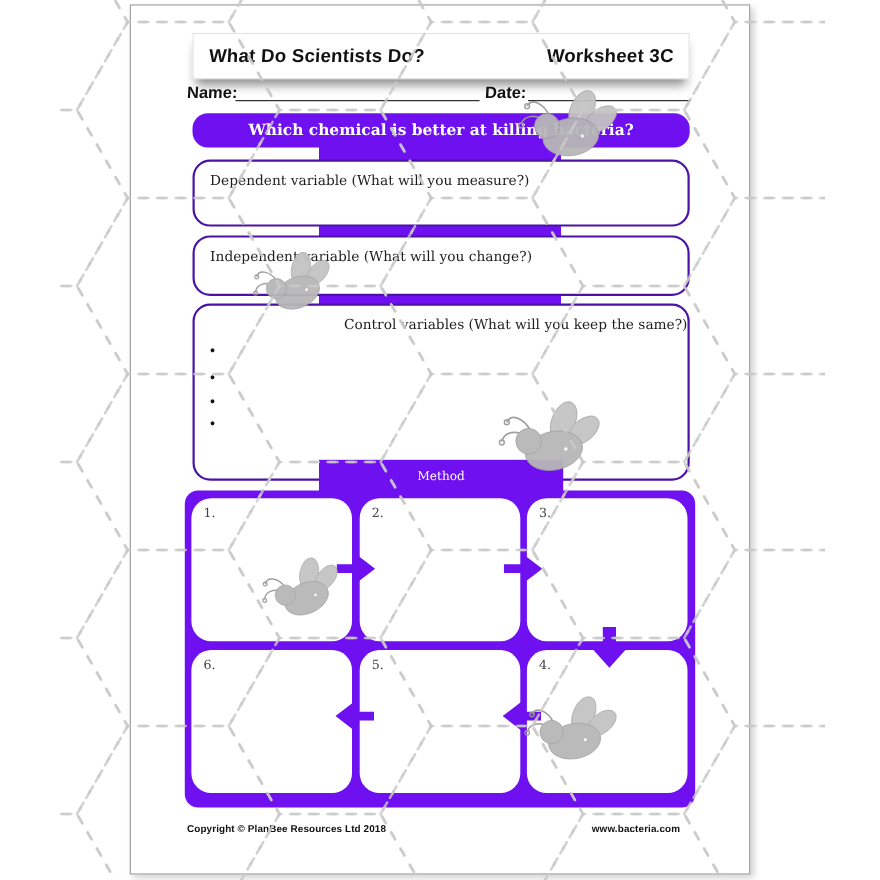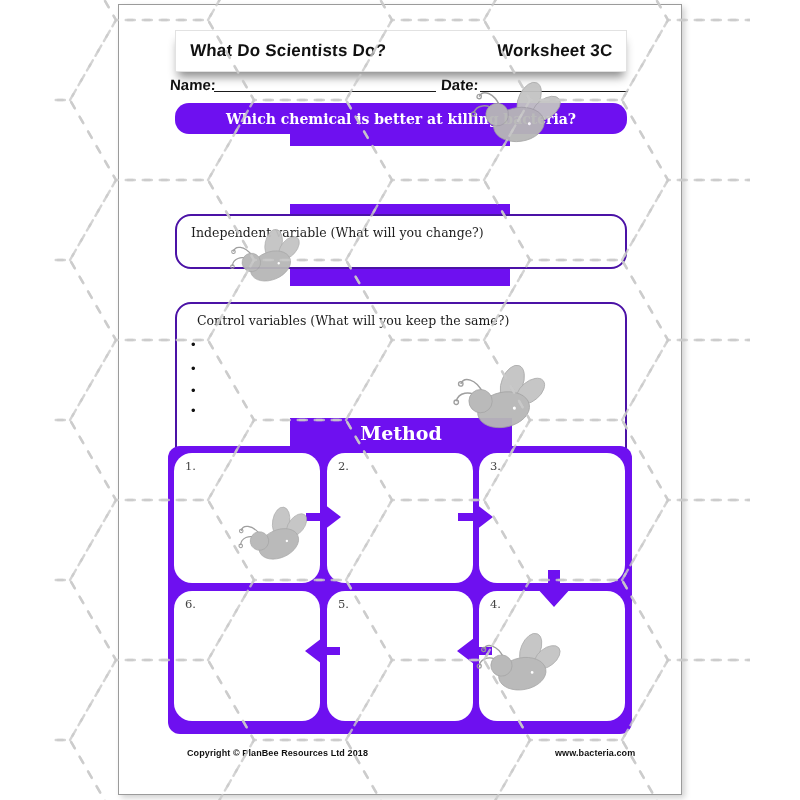--- a/index.html
+++ b/index.html
@@ -22,34 +22,34 @@
   .banner span{color:#fff;font-family:"DejaVu Serif", serif;font-weight:bold;font-size:14px;}
   .connector{position:absolute;left:290px;width:220px;background:#6e10f0;z-index:4;}
   
   .vbox{position:absolute;left:175px;width:452px;background:transparent;border:2px solid #4b12a6;
         border-radius:16px;z-index:5;box-sizing:border-box;background:#fff;}
   .vbox .lbl{font-family:"DejaVu Serif", serif;font-size:12.5px;color:#1d1d1d;display:block;padding:9px 0 0 14px;}
   .bullet{position:absolute;left:14px;font-size:13px;color:#111;z-index:6;}
   
   .method-banner{position:absolute;left:290px;top:418px;width:222px;height:29px;background:#6e10f0;z-index:5;
           display:flex;align-items:center;justify-content:center;}
-  .method-banner span{color:#fff;font-family:"DejaVu Serif", serif;font-weight:bold;font-size:19px;}
+  .method-banner span{color:#fff;font-family:"DejaVu Serif", serif;font-weight:normal;font-size:11px;}
   .method-grid{position:absolute;left:168px;top:446px;width:464px;height:288px;background:#6e10f0;
           border-radius:12px;z-index:5;}
   .step{position:absolute;width:146px;height:130px;background:#fff;border-radius:18px;}
   .step .num{position:absolute;left:11px;top:6px;font-family:"DejaVu Serif", serif;font-size:11.5px;color:#444;}
   .arrow{position:absolute;z-index:8;}
   .arrow svg{display:block;}
   
   .bee{position:absolute;z-index:10;opacity:0.95;}
   
   .watermark{position:absolute;left:50px;top:0;width:700px;height:800px;z-index:12;pointer-events:none;}
   .watermark path{fill:none;stroke:#c9c9c9;stroke-width:2.4;stroke-dasharray:7 10;stroke-linecap:round;opacity:0.8;}
   
-  .footer-text{position:absolute;font-weight:bold;font-size:9px;color:#111;z-index:5;letter-spacing:0.1px;margin-left:17px;}
+  .footer-text{position:absolute;font-weight:bold;font-size:9px;color:#111;z-index:5;letter-spacing:0.1px;}
   .hidden-defs{position:absolute;width:0;height:0;overflow:hidden;}
 </style>
 </head>
 <body>
 
 <div class="canvas">
 
   <div class="sheet"></div>
 
   <div class="header-card">
@@ -63,26 +63,29 @@
   <span class="write-line" style="left:480px;top:76px;width:148px;height:15px;"></span>
 
   <div class="banner">
     <span>Which chemical is better at killing bacteria?</span>
   </div>
 
   <div class="connector" style="top:133px;height:13px;"></div>
   <div class="connector" style="top:204px;height:11px;"></div>
   <div class="connector" style="top:267px;height:19px;"></div>
 
+  <div class="vbox" style="top:145px;height:61px;">
+    <span class="lbl">Dependent variable (What will you measure?)</span>
+  </div>
 
   <div class="vbox" style="top:214px;height:55px;">
     <span class="lbl">Independent variable (What will you change?)</span>
   </div>
 
-  <div class="vbox" style="top:302px;height:161px;">
+  <div class="vbox" style="top:276px;height:161px;text-align:right;">
     <span class="lbl" style="padding-left:20px;">Control variables (What will you keep the same?)</span>
     <span class="bullet" style="top:33px;">•</span>
     <span class="bullet" style="top:57px;">•</span>
     <span class="bullet" style="top:79px;">•</span>
     <span class="bullet" style="top:99px;">•</span>
   </div>
 
   <div class="method-banner">
     <span>Method</span>
   </div>

